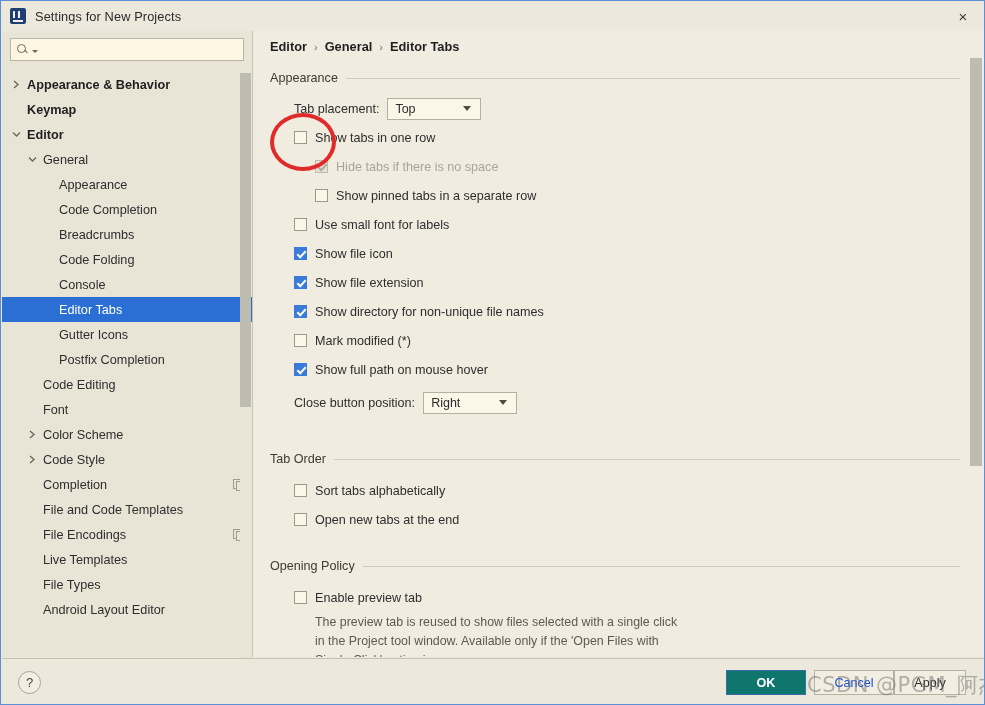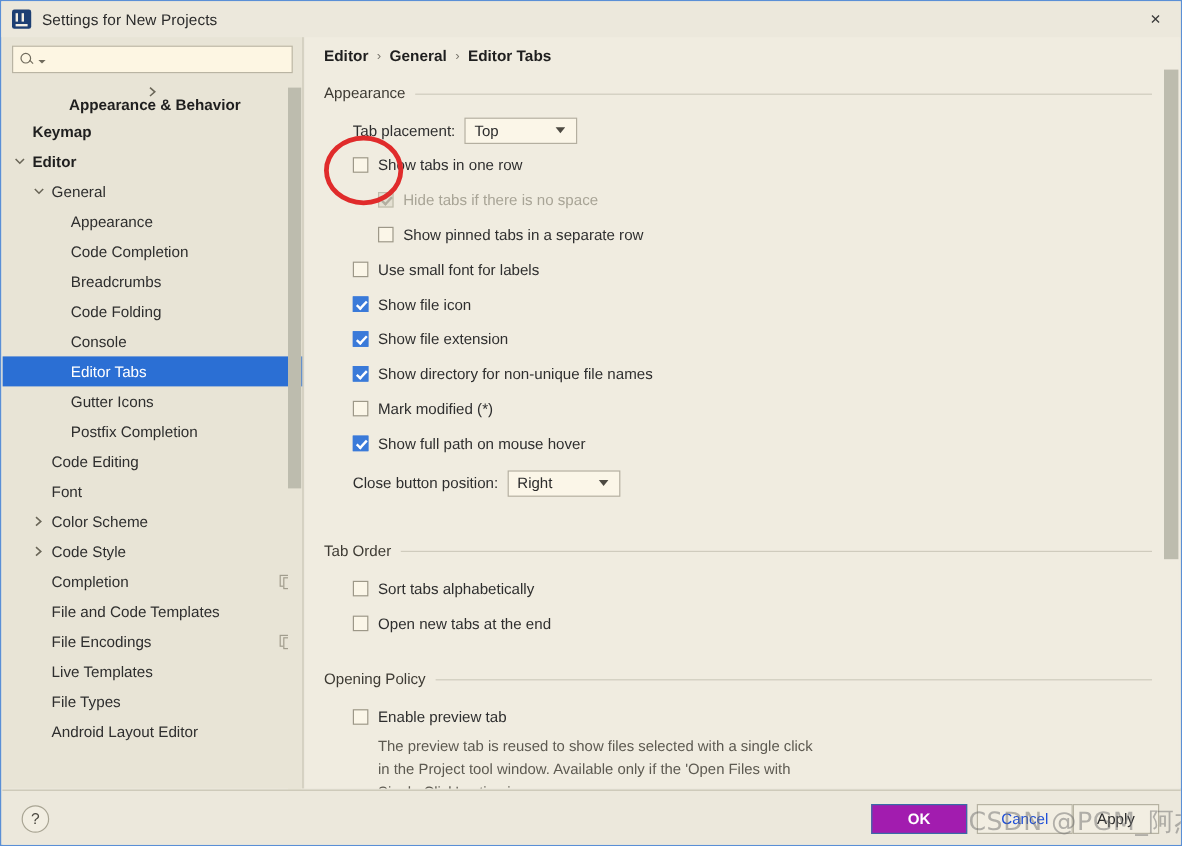--- a/index.html
+++ b/index.html
@@ -316,21 +316,21 @@
   }
   .dlg-btn {
     position: absolute; top: 11px;
     height: 25px;
     display: flex; align-items: center; justify-content: center;
     font-size: 12.6px;
     cursor: pointer;
   }
   #ok-btn {
     left: 724px; width: 80px;
-    background: #a21caf;
+    background: #0f766e;
     border: 1px solid #3a6ba6;
     color: #ffffff;
     font-weight: bold;
   }
   #cancel-btn {
     left: 812px; width: 80px;
     background: #f2eee2;
     border: 1px solid #b6b2a2;
     color: #1d4ed8;
   }
@@ -368,21 +368,21 @@
   <div id="sidebar">
     <div id="search-wrap">
       <div id="search-box">
         <span id="search-icon"></span>
         <span id="search-caret"></span>
         <input id="search-input" type="text" placeholder="" style="">
       </div>
     </div>
 
     <div id="tree">
-        <div class="tree-row bold" style="padding-left: 8px; flex-direction: column;">
+        <div class="tree-row bold" style="padding-left: 8px;">
           <span class="arrow">
             <svg width="7" height="9" viewBox="0 0 7 9">
               <path d="M1 1 L5 4.5 L1 8" fill="none" stroke="#6a6658" stroke-width="1.3"></path>
             </svg>
           </span>
           <span class="label" style="margin-left: 4px;">Appearance &amp; Behavior</span>
         </div>
         <div class="tree-row bold" style="padding-left: 8px;">
           <span class="arrow"></span>
           <span class="label" style="margin-left: 4px;">Keymap</span>

